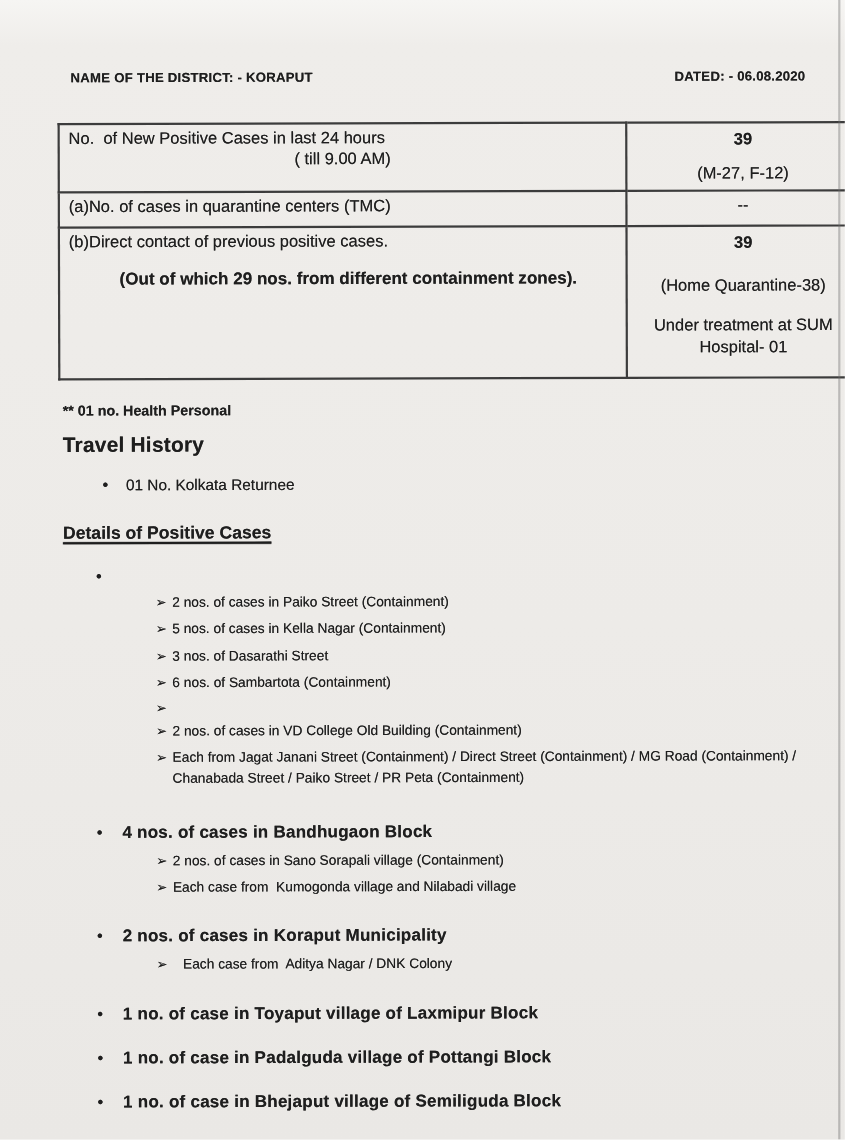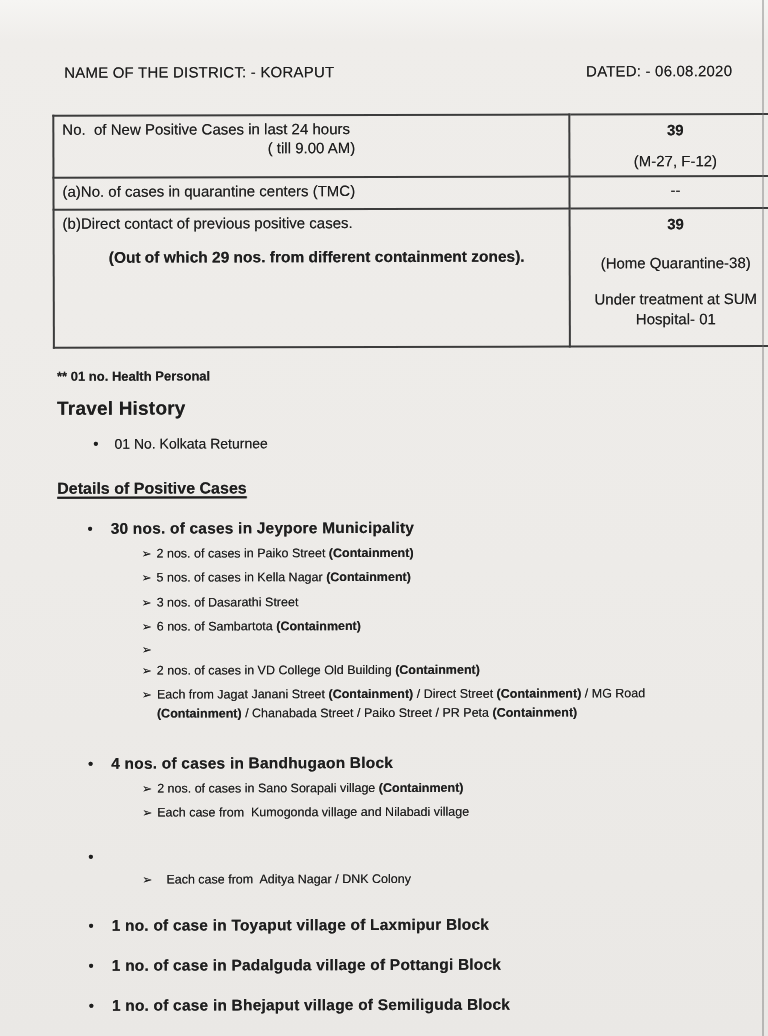--- a/index.html
+++ b/index.html
@@ -8,25 +8,25 @@
     width:768px;height:1036px;
     background:linear-gradient(180deg,#f6f5f3 0%,#efedea 4%,#edebe8 55%,#eae8e5 100%);
     font-family:"Liberation Sans","DejaVu Sans",sans-serif;
     color:#1e1e1e;
     overflow:hidden;
     -webkit-font-smoothing:antialiased;
   }
   .scan-edge{position:absolute;top:0;bottom:0;right:4px;width:2px;background:rgba(110,110,110,.40);}
   .content{position:absolute;left:0;top:0;width:768px;transform:rotate(-0.15deg);transform-origin:top left;}
   .txt{text-shadow:0 0 .6px rgba(30,30,30,.75);}
-  b,.b{font-weight:700;}
+  b,.b{font-weight:400;}
 
   
   .hdr{display:flex;justify-content:space-between;align-items:baseline;margin:64px 36px 0 64px;}
-  .hdr span{font-size:15px;font-weight:400;letter-spacing:.2px;white-space:pre;}
+  .hdr span{font-size:12px;font-weight:700;letter-spacing:.2px;white-space:pre;}
 
   
   table.sum{border-collapse:collapse;margin:34px 0 0 52px;width:692px;table-layout:fixed;}
   table.sum td{border:2px solid #3c3c3c;padding:4px 8px;vertical-align:top;font-size:15px;}
   td.lbl{width:498px;}
   td.val{width:194px;text-align:center;}
   .r1{height:62px;}
   .r2{height:32px;}
   .r3{height:138px;}
   .lbl-sub{text-align:center;margin-top:2px;white-space:pre;}
@@ -111,21 +111,20 @@
           <span>01 No. Kolkata Returnee</span>
         </div>
       </div>
 
     <div class="dt-head">Details of Positive Cases</div>
 
     <div id="sections">
         <div class="section">
           <div class="sec-row">
             <span class="dot">•</span>
-            <span class="sec-heading">30 nos. of cases in Jeypore Municipality</span>
           </div>
           <div class="sub-items">
             <div class="sub-item">
               <span class="arrow">➢</span>
               <span class="sub-text"><span>2 nos. of cases in Paiko Street </span><b>(Containment)</b></span>
             </div>
             <div class="sub-item">
               <span class="arrow">➢</span>
               <span class="sub-text"><span>5 nos. of cases in Kella Nagar </span><b>(Containment)</b></span>
             </div>
@@ -162,20 +161,21 @@
             </div>
             <div class="sub-item">
               <span class="arrow">➢</span>
               <span class="sub-text"><span>Each case from  Kumogonda village and Nilabadi village</span></span>
             </div>
           </div>
         </div>
         <div class="section sec-gap-md">
           <div class="sec-row">
             <span class="dot">•</span>
+            <span class="sec-heading">2 nos. of cases in Koraput Municipality</span>
           </div>
           <div class="sub-items spread">
             <div class="sub-item">
               <span class="arrow">➢</span>
               <span class="sub-text"><span>Each case from  Aditya Nagar / DNK Colony</span></span>
             </div>
           </div>
         </div>
         <div class="section sec-gap-md">
           <div class="sec-row">

